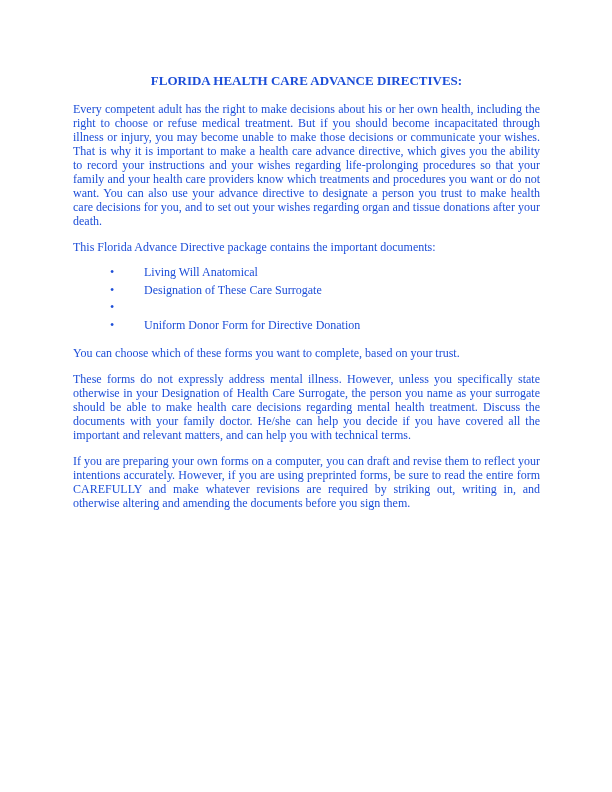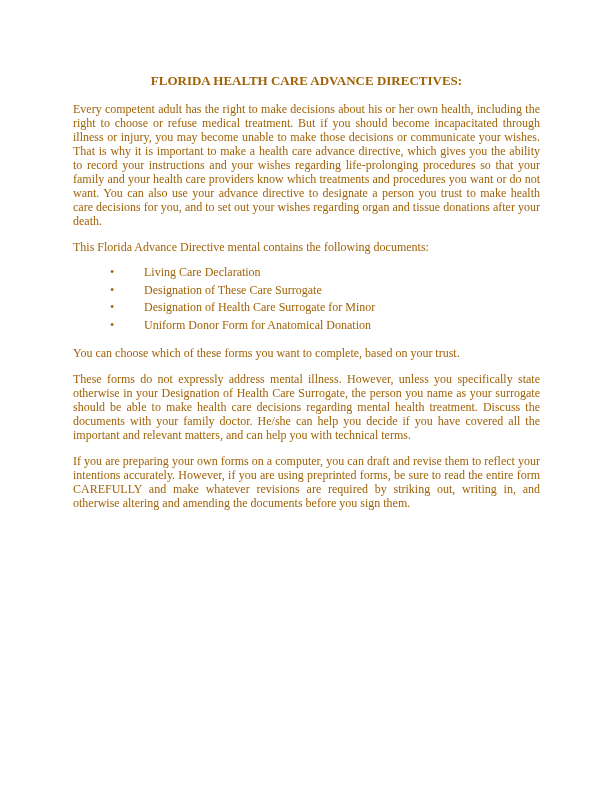--- a/index.html
+++ b/index.html
@@ -1,20 +1,20 @@
 <!DOCTYPE html>
 <html><head>
 <meta charset="utf-8">
 <style>
   html, body { margin: 0; padding: 0; background: #ffffff; }
   body { width: 612px; height: 792px; position: relative; overflow: hidden; }
   .page {
     position: absolute; left: 73px; top: 72px; width: 467px;
     font-family: "Liberation Serif", "DejaVu Serif", serif;
-    color: #a16207; font-size: 12px; line-height: 14px;
+    color: #1d4ed8; font-size: 12px; line-height: 14px;
   }
   .title {
     text-align: center; font-weight: bold; font-size: 13px; line-height: 18px;
     margin: 0 0 7px 0;
   }
   .title div { white-space: nowrap; }
   p { margin: 12px 0 10px 0; text-align: justify; }
   p.left { text-align: left; }
   ul.docs { list-style: none; margin: 0 0 10px 0; padding: 0; }
   ul.docs li { position: relative; padding-left: 71px; height: 17.5px; line-height: 17.5px; }
@@ -22,37 +22,36 @@
 </style>
 </head>
 <body>
 
 <div class="page">
   <div class="title">
     <div>FLORIDA HEALTH CARE ADVANCE DIRECTIVES:</div>
   </div>
 
   <p>Every competent adult has the right to make decisions about his or her own health, including the right to choose or refuse medical treatment. But if you should become incapacitated through illness or injury, you may become unable to make those decisions or communicate your wishes. That is why it is important to make a health care advance directive, which gives you the ability to record your instructions and your wishes regarding life-prolonging procedures so that your family and your health care providers know which treatments and procedures you want or do not want. You can also use your advance directive to designate a person you trust to make health care decisions for you, and to set out your wishes regarding organ and tissue donations after your death.</p>
-  <p class="left">This Florida Advance Directive mental contains the following documents:</p>
+  <p class="left">This Florida Advance Directive package contains the important documents:</p>
 
   <ul class="docs">
     <li>
       <span class="bullet">•</span>
-      <span>Living Care Declaration</span>
+      <span>Living Will Anatomical</span>
     </li>
     <li>
       <span class="bullet">•</span>
       <span>Designation of These Care Surrogate</span>
     </li>
     <li>
       <span class="bullet">•</span>
-      <span>Designation of Health Care Surrogate for Minor</span>
     </li>
     <li>
       <span class="bullet">•</span>
-      <span>Uniform Donor Form for Anatomical Donation</span>
+      <span>Uniform Donor Form for Directive Donation</span>
     </li>
   </ul>
 
   <p class="left">You can choose which of these forms you want to complete, based on your trust.</p>
   <p>These forms do not expressly address mental illness. However, unless you specifically state otherwise in your Designation of Health Care Surrogate, the person you name as your surrogate should be able to make health care decisions regarding mental health treatment. Discuss the documents with your family doctor. He/she can help you decide if you have covered all the important and relevant matters, and can help you with technical terms.</p>
   <p>If you are preparing your own forms on a computer, you can draft and revise them to reflect your intentions accurately. However, if you are using preprinted forms, be sure to read the entire form CAREFULLY and make whatever revisions are required by striking out, writing in, and otherwise altering and amending the documents before you sign them.</p>
 </div>
 
 </body></html>

